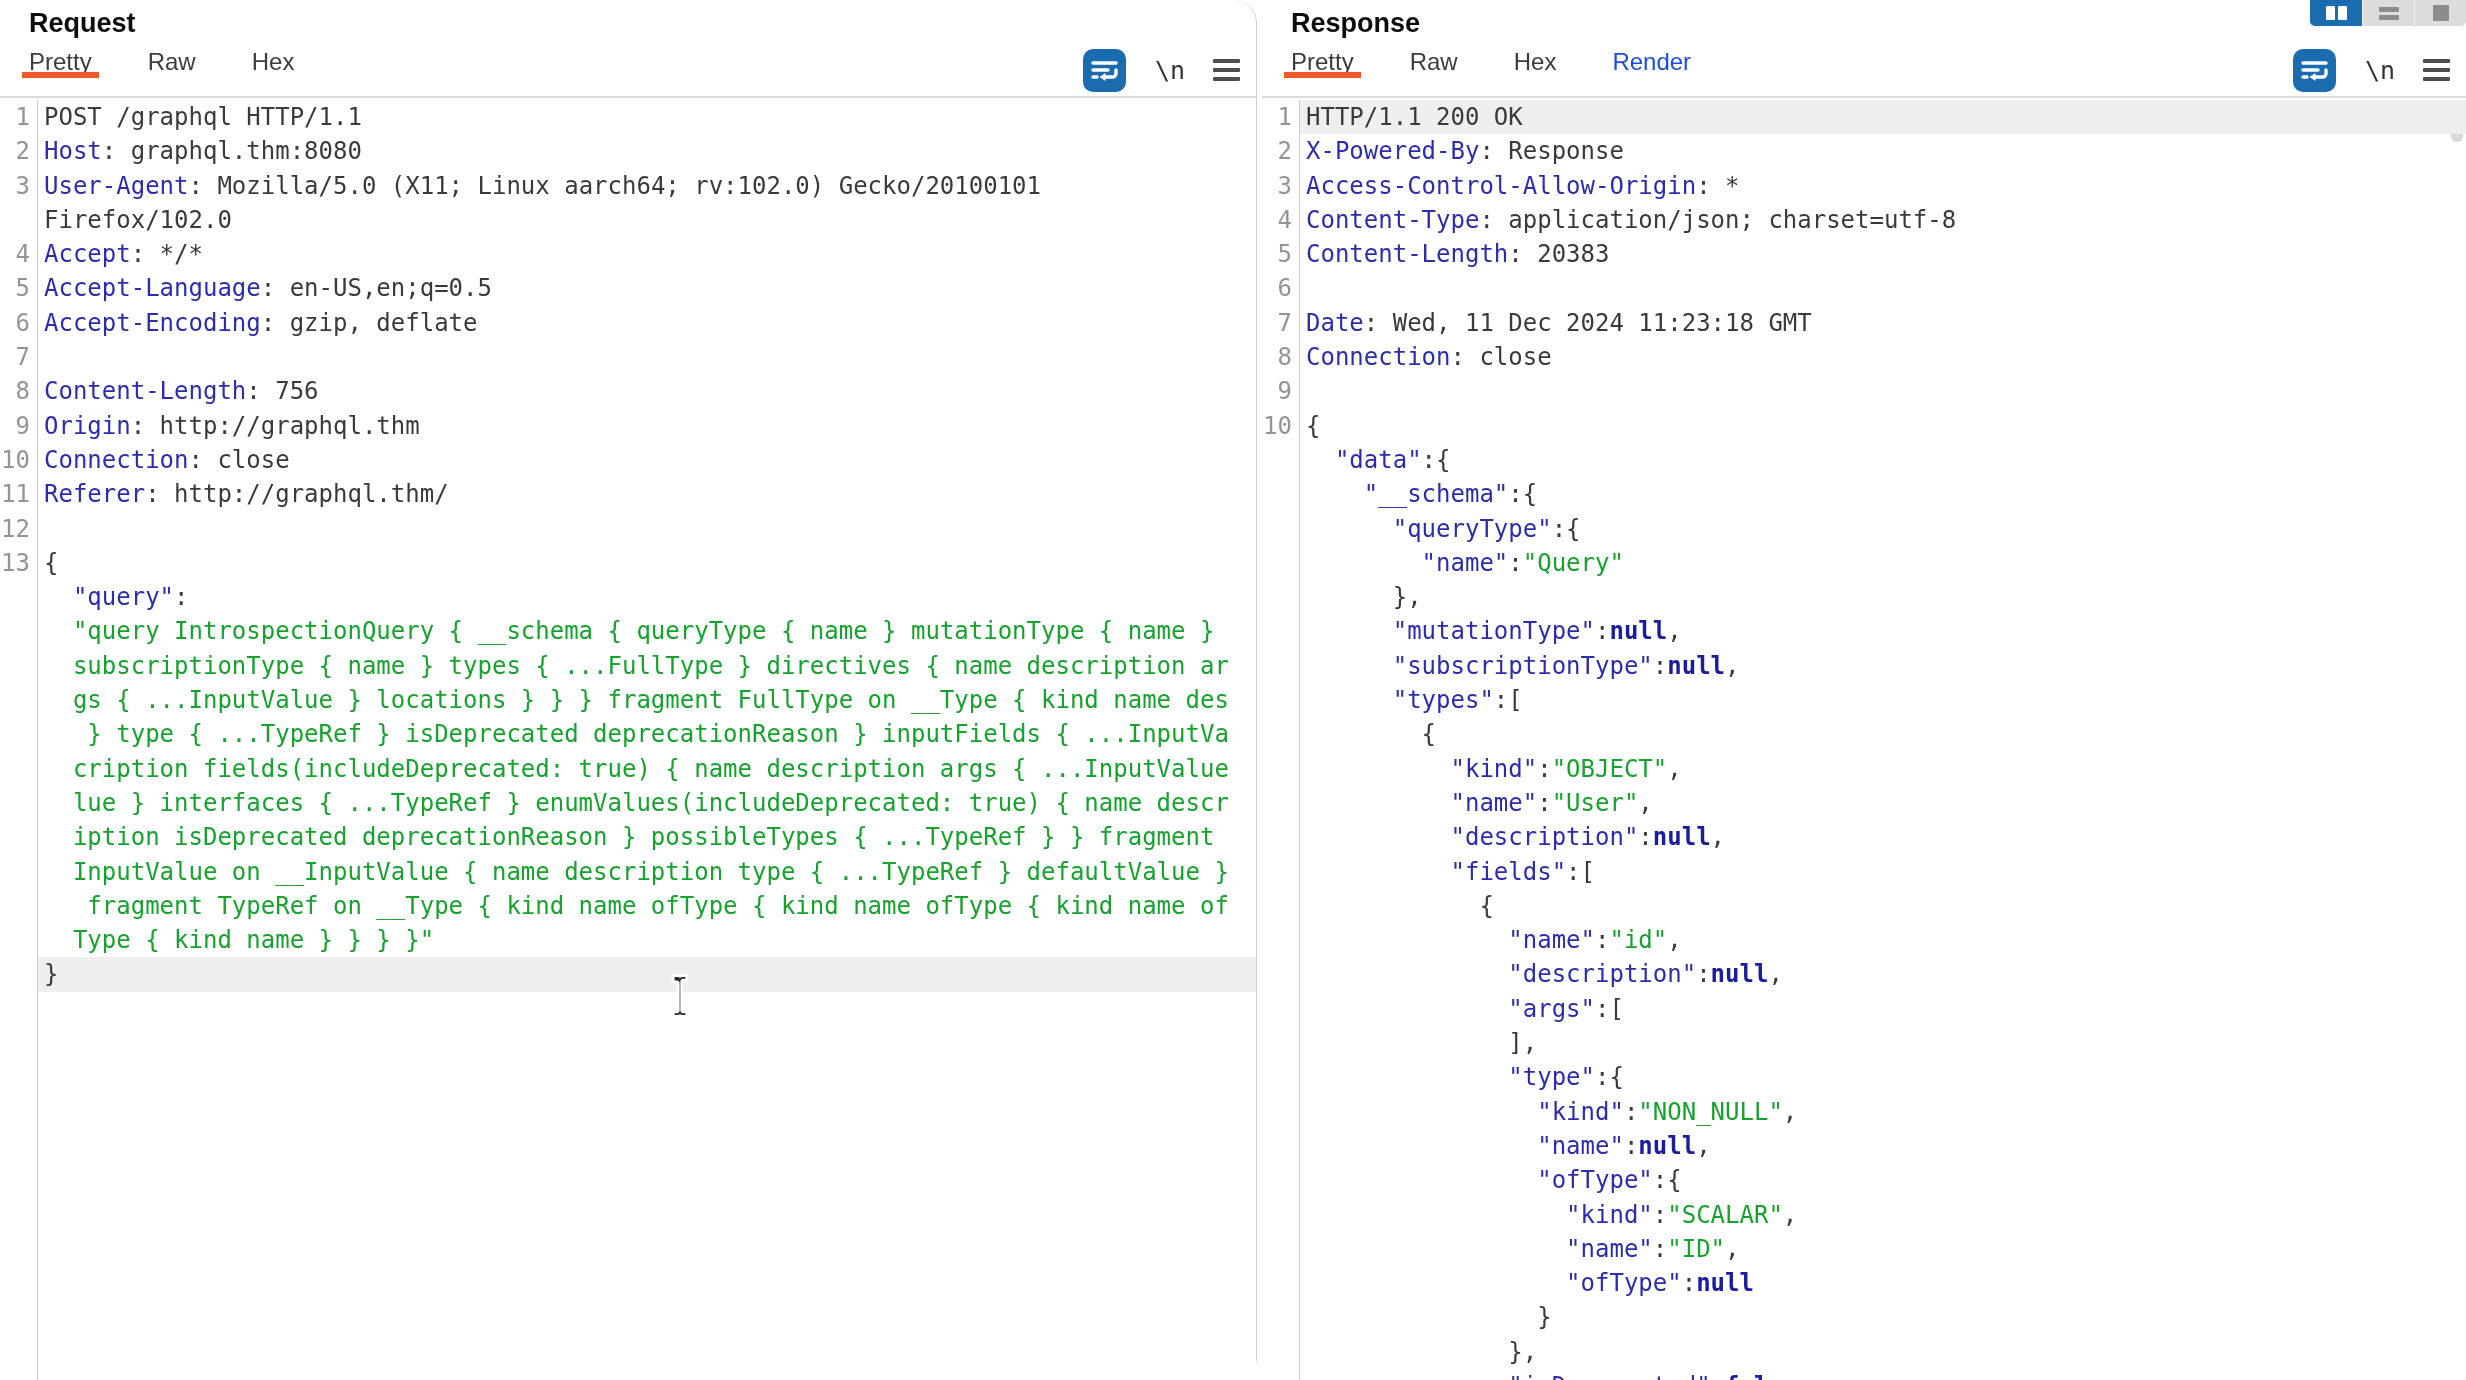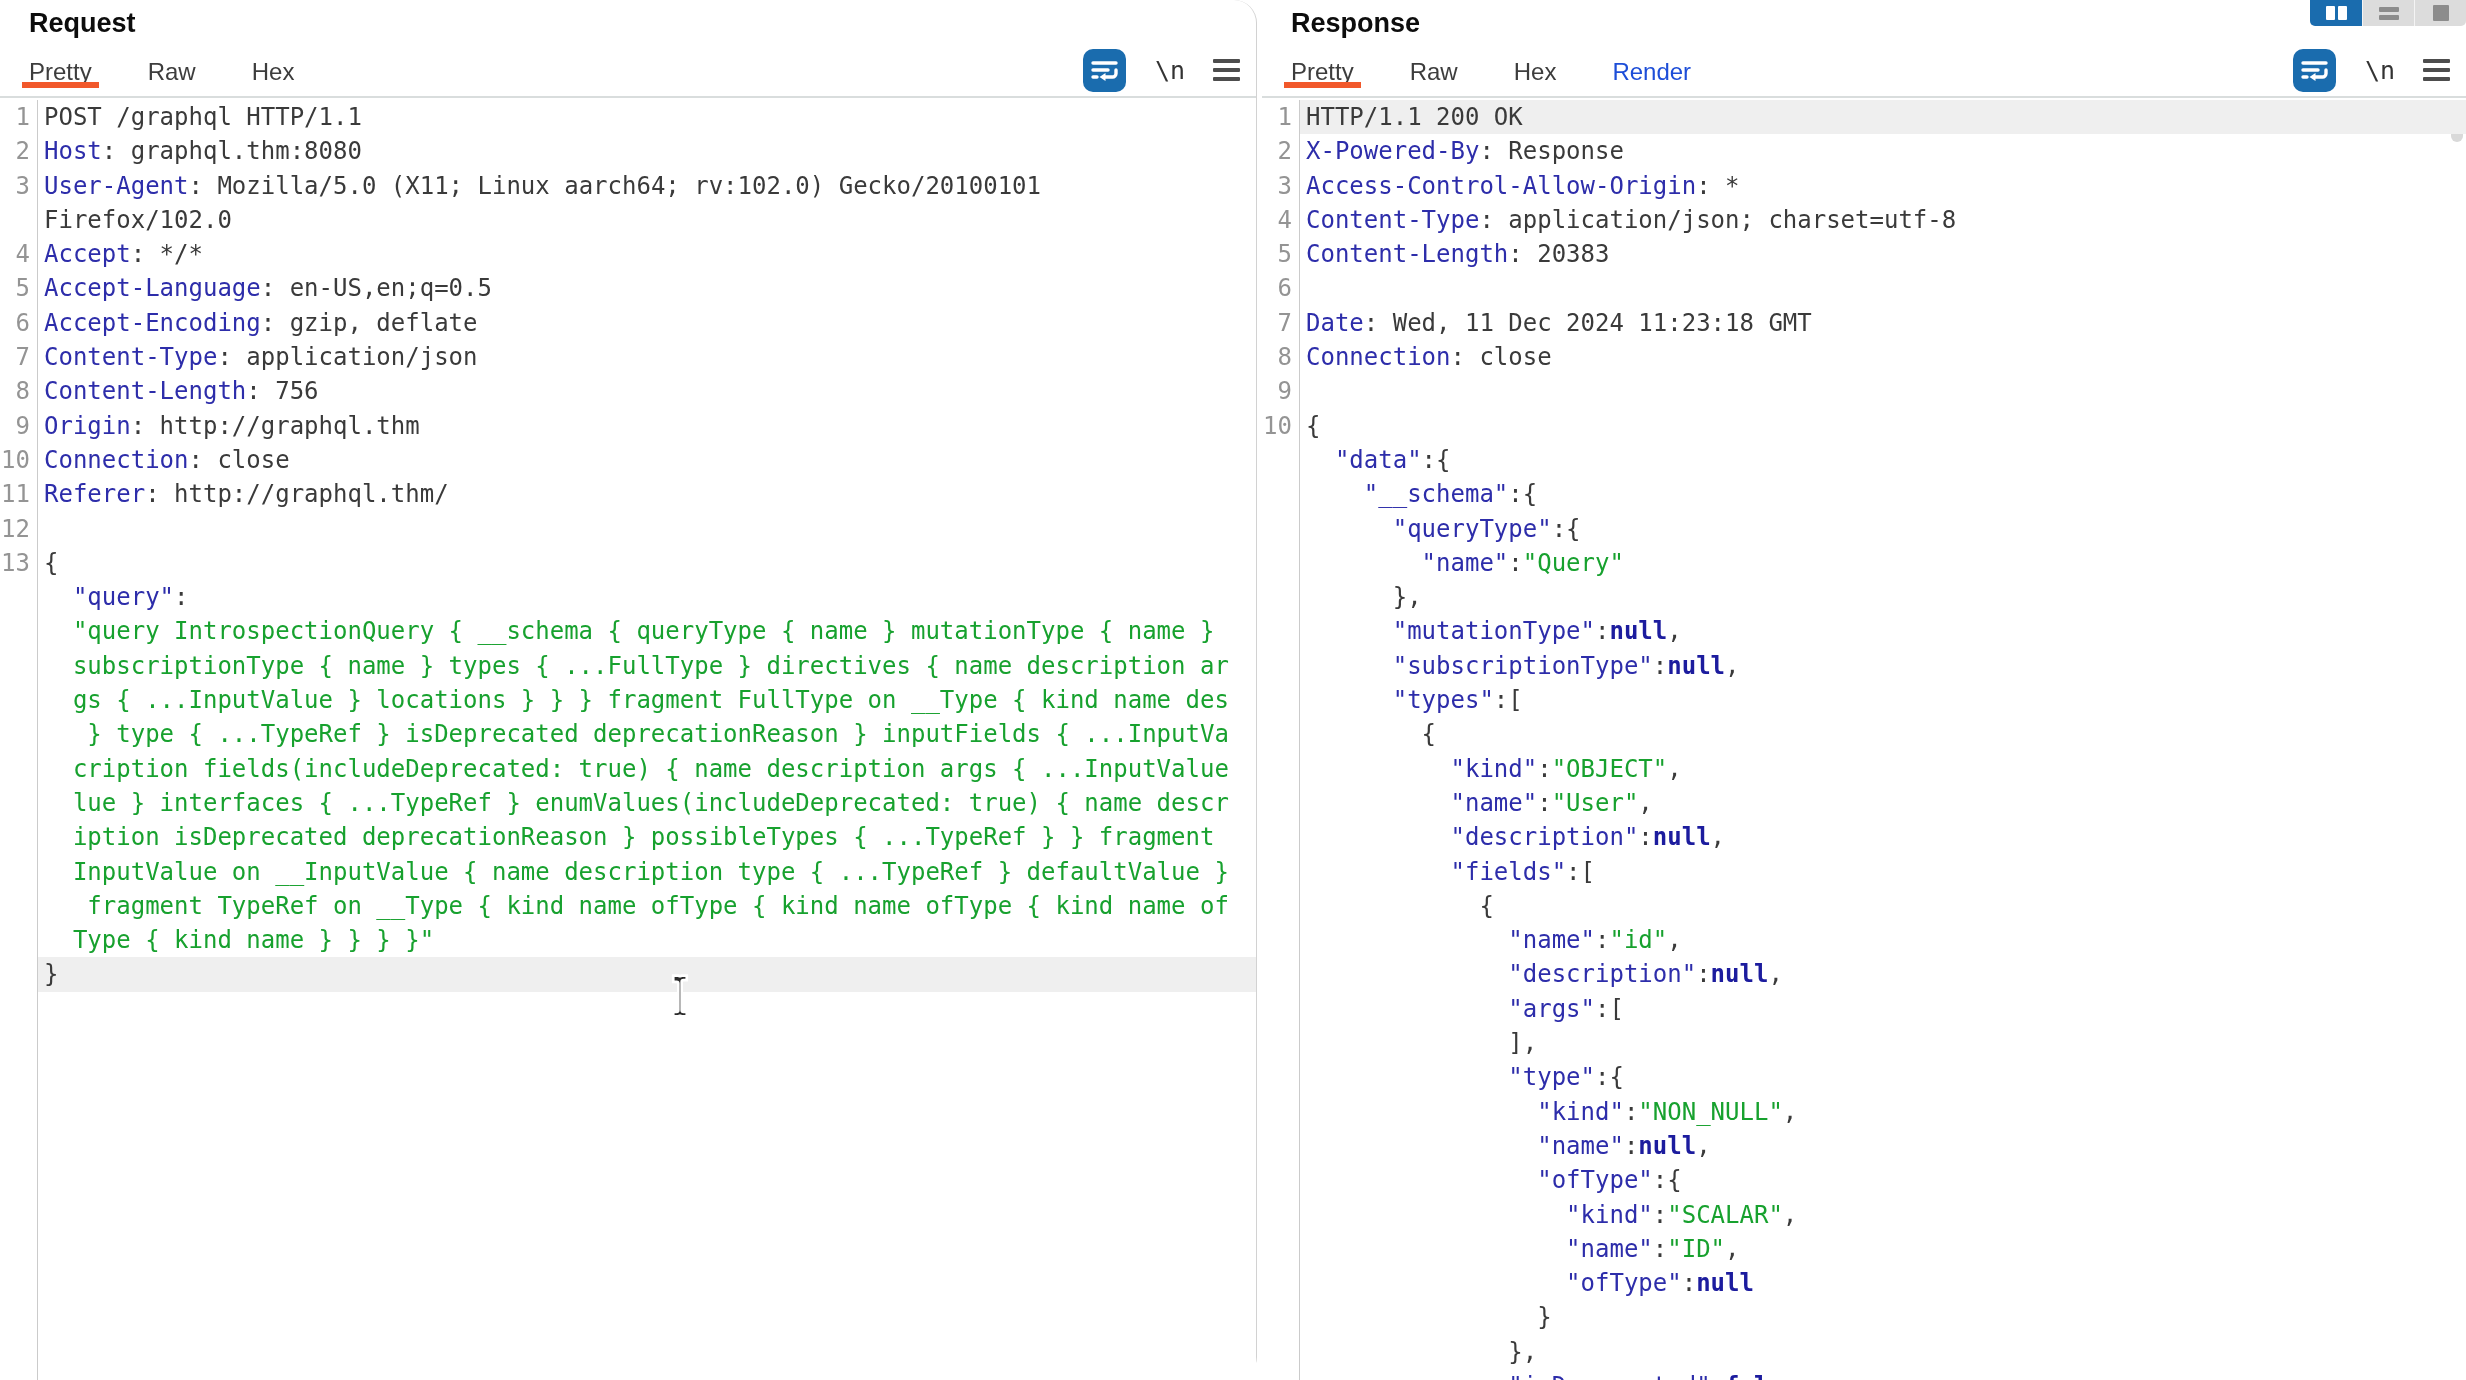--- a/index.html
+++ b/index.html
@@ -2,21 +2,21 @@
 <html style="--accent: #f1582b; --selblue: #1a6cae;"><head>
 <meta charset="utf-8">
 <style>
   html,body{margin:0;padding:0;background:#ffffff;width:2466px;height:1380px;overflow:hidden;}
   *{box-sizing:border-box;}
   .panel{position:absolute;top:0;bottom:0;background:#fff;}
   #request-panel{left:0;width:1257px;border-right:1px solid #d2d2d2;border-radius:23px;}
   #response-panel{left:1262px;width:1204px;}
   .panel-title{position:absolute;top:8px;left:29px;font:bold 27px "Liberation Sans",sans-serif;color:#0d0d0d;}
   .tabbar{position:absolute;top:48px;left:0;right:0;height:50px;border-bottom:2px solid #d9dddd;}
-  .tabs{position:absolute;left:25px;top:0;bottom:0;display:flex;gap:48px;align-items:center;}
+  .tabs{position:absolute;left:25px;top:0;bottom:0;display:flex;gap:48px;align-items:flex-start;}
   .tab{font:24px "Liberation Sans",sans-serif;color:#3d3d3d;position:relative;padding:0 4px;display:flex;align-items:center;cursor:default;}
   .tab.selected::after{content:'';position:absolute;left:-3px;right:-3px;bottom:-2px;height:6px;background:var(--accent,#f1582b);}
   .tab.disabled{color:#1d4ed8;}
   .tab-actions{position:absolute;right:16px;top:0;bottom:4px;display:flex;align-items:center;gap:28px;}
   .wrapbtn{width:45px;height:45px;border:none;padding:0;background:transparent;cursor:pointer;}
   .nlbtn{border:none;background:transparent;font:25px "DejaVu Sans Mono",monospace;color:#333;padding:0;cursor:pointer;}
   .menubtn{border:none;background:transparent;padding:0;display:flex;flex-direction:column;gap:5px;cursor:pointer;}
   .menubtn i{display:block;width:27px;height:4px;background:#4d4d4d;border-radius:1px;}
   .editor{position:absolute;top:100px;left:0;right:0;bottom:0;overflow:hidden;background:#fff;}
   .gutterline{position:absolute;left:37px;top:0;bottom:0;width:1px;background:#cbcbcb;}
@@ -73,21 +73,21 @@
   </div>
   <div class="editor">
     <div class="gutterline"></div>
   <div class="line"><span class="num">1</span><span class="code"><span class="seg-p">POST /graphql HTTP/1.1</span></span></div>
       <div class="line"><span class="num">2</span><span class="code"><span class="seg-k">Host</span><span class="seg-p">: graphql.thm:8080</span></span></div>
       <div class="line"><span class="num">3</span><span class="code"><span class="seg-k">User-Agent</span><span class="seg-p">: Mozilla/5.0 (X11; Linux aarch64; rv:102.0) Gecko/20100101</span></span></div>
       <div class="line"><span class="num"></span><span class="code"><span class="seg-p">Firefox/102.0</span></span></div>
       <div class="line"><span class="num">4</span><span class="code"><span class="seg-k">Accept</span><span class="seg-p">: */*</span></span></div>
       <div class="line"><span class="num">5</span><span class="code"><span class="seg-k">Accept-Language</span><span class="seg-p">: en-US,en;q=0.5</span></span></div>
       <div class="line"><span class="num">6</span><span class="code"><span class="seg-k">Accept-Encoding</span><span class="seg-p">: gzip, deflate</span></span></div>
-      <div class="line"><span class="num">7</span><span class="code"><span class="seg-k">Content-Type</span><span class="seg-p">: application/json</span></span></div>
+      <div class="line"><span class="num">7</span></div>
       <div class="line"><span class="num">8</span><span class="code"><span class="seg-k">Content-Length</span><span class="seg-p">: 756</span></span></div>
       <div class="line"><span class="num">9</span><span class="code"><span class="seg-k">Origin</span><span class="seg-p">: http://graphql.thm</span></span></div>
       <div class="line"><span class="num">10</span><span class="code"><span class="seg-k">Connection</span><span class="seg-p">: close</span></span></div>
       <div class="line"><span class="num">11</span><span class="code"><span class="seg-k">Referer</span><span class="seg-p">: http://graphql.thm/</span></span></div>
       <div class="line"><span class="num">12</span><span class="code"></span></div>
       <div class="line"><span class="num">13</span><span class="code"><span class="seg-p">{</span></span></div>
       <div class="line"><span class="num"></span><span class="code"><span class="seg-k">  "query"</span><span class="seg-p">:</span></span></div>
       <div class="line"><span class="num"></span><span class="code"><span class="seg-g">  "query IntrospectionQuery { __schema { queryType { name } mutationType { name }</span></span></div>
       <div class="line"><span class="num"></span><span class="code"><span class="seg-g">  subscriptionType { name } types { ...FullType } directives { name description ar</span></span></div>
       <div class="line"><span class="num"></span><span class="code"><span class="seg-g">  gs { ...InputValue } locations } } } fragment FullType on __Type { kind name des</span></span></div>

